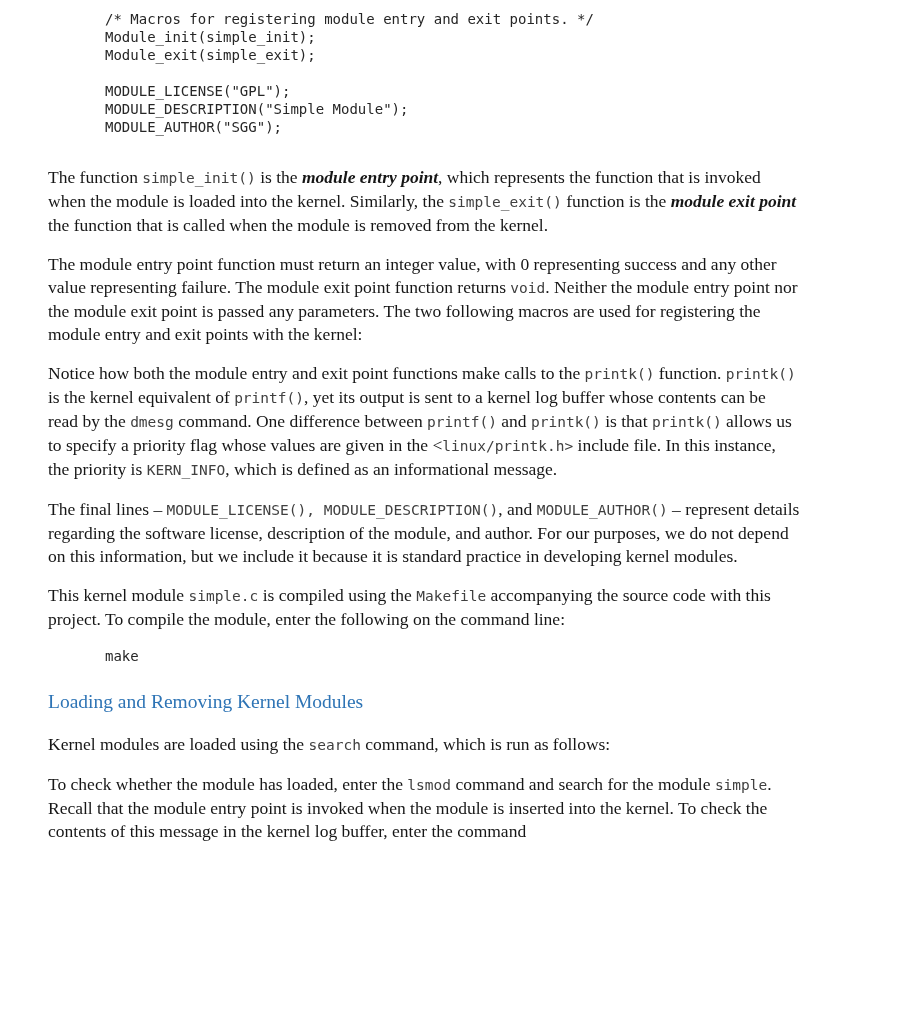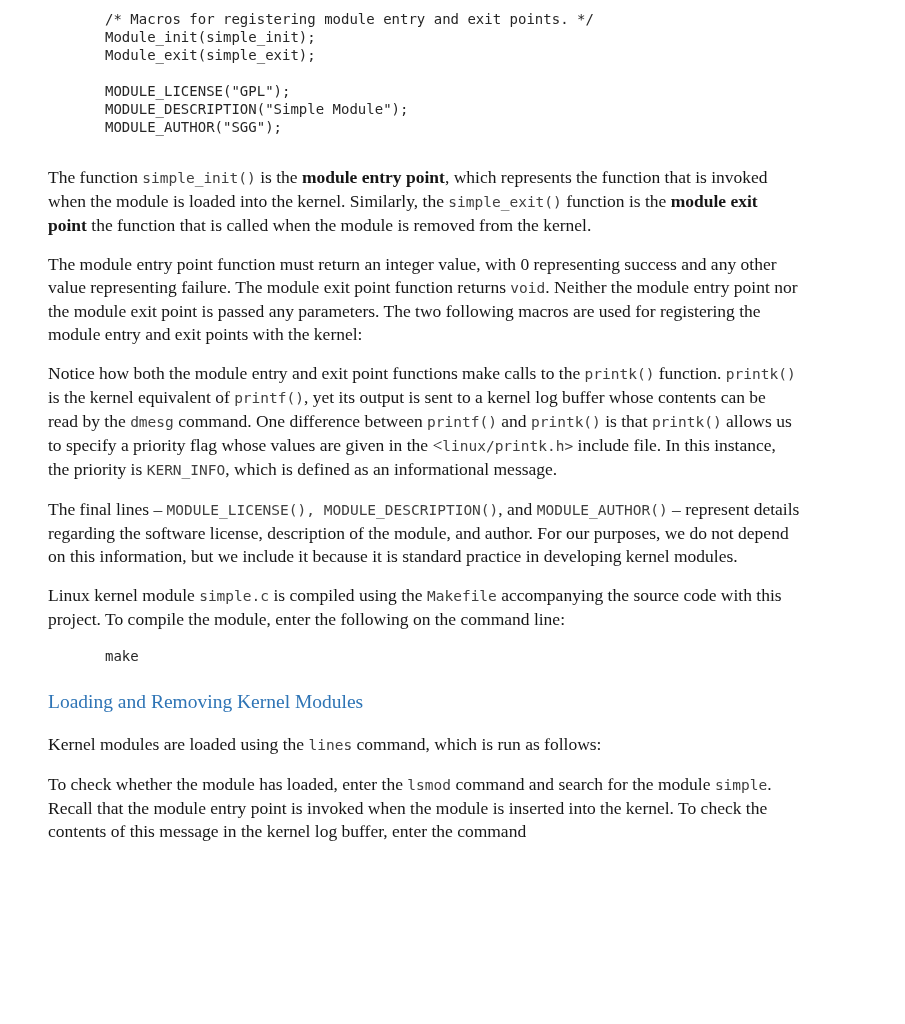--- a/index.html
+++ b/index.html
@@ -32,21 +32,21 @@
   }
   .codeblock.first {
     margin-top: 0;
     margin-bottom: 30px;
   }
   .para {
     margin: 0 0 16px 0;
     text-align: left;
   }
   .run-normal { }
-  .run-bold { font-weight: bold; }
+  .run-bold { font-weight: bold; font-style: italic; }
   .run-code {
     font-family: "DejaVu Sans Mono", monospace;
     font-size: 14.5px;
     color: #404040;
   }
   .section-heading {
     font-family: Liberation Serif, serif;
     font-size: 19.5px;
     font-weight: 400;
     color: var(--heading-color, #2e74b5);
@@ -69,25 +69,25 @@
 
   <p class="para"><span class="run-normal">The function </span><span class="run-code">simple_init()</span><span class="run-normal"> is the </span><span class="run-bold">module entry point</span><span class="run-normal">, which represents the function that is invoked when the module is loaded into the kernel. Similarly, the </span><span class="run-code">simple_exit()</span><span class="run-normal"> function is the </span><span class="run-bold">module exit point</span><span class="run-normal"> the function that is called when the module is removed from the kernel.</span></p>
 
   <p class="para"><span class="run-normal">The module entry point function must return an integer value, with 0 representing success and any other value representing failure. The module exit point function returns </span><span class="run-code">void</span><span class="run-normal">. Neither the module entry point nor the module exit point is passed any parameters. The two following macros are used for registering the module entry and exit points with the kernel:</span></p>
 
 
   <p class="para"><span class="run-normal">Notice how both the module entry and exit point functions make calls to the </span><span class="run-code">printk()</span><span class="run-normal"> function. </span><span class="run-code">printk()</span><span class="run-normal"> is the kernel equivalent of </span><span class="run-code">printf()</span><span class="run-normal">, yet its output is sent to a kernel log buffer whose contents can be read by the </span><span class="run-code">dmesg</span><span class="run-normal"> command. One difference between </span><span class="run-code">printf()</span><span class="run-normal"> and </span><span class="run-code">printk()</span><span class="run-normal"> is that </span><span class="run-code">printk()</span><span class="run-normal"> allows us to specify a priority flag whose values are given in the &lt;</span><span class="run-code">linux/printk.h&gt;</span><span class="run-normal"> include file. In this instance, the priority is </span><span class="run-code">KERN_INFO</span><span class="run-normal">, which is defined as an informational message.</span></p>
 
   <p class="para"><span class="run-normal">The final lines – </span><span class="run-code">MODULE_LICENSE(), MODULE_DESCRIPTION()</span><span class="run-normal">, and </span><span class="run-code">MODULE_AUTHOR()</span><span class="run-normal"> – represent details regarding the software license, description of the module, and author. For our purposes, we do not depend on this information, but we include it because it is standard practice in developing kernel modules.</span></p>
 
-  <p class="para"><span class="run-normal">Linux kernel module </span><span class="run-code">simple.c</span><span class="run-normal"> is compiled using the </span><span class="run-code">Makefile</span><span class="run-normal"> accompanying the source code with this project. To compile the module, enter the following on the command line:</span></p>
+  <p class="para"><span class="run-normal">This kernel module </span><span class="run-code">simple.c</span><span class="run-normal"> is compiled using the </span><span class="run-code">Makefile</span><span class="run-normal"> accompanying the source code with this project. To compile the module, enter the following on the command line:</span></p>
 
   <div class="codeblock">make</div>
 
 
   <h2 class="section-heading">Loading and Removing Kernel Modules</h2>
 
-  <p class="para"><span class="run-normal">Kernel modules are loaded using the </span><span class="run-code">lines</span><span class="run-normal"> command, which is run as follows:</span></p>
+  <p class="para"><span class="run-normal">Kernel modules are loaded using the </span><span class="run-code">search</span><span class="run-normal"> command, which is run as follows:</span></p>
 
 
   <p class="para"><span class="run-normal">To check whether the module has loaded, enter the </span><span class="run-code">lsmod</span><span class="run-normal"> command and search for the module </span><span class="run-code">simple</span><span class="run-normal">. Recall that the module entry point is invoked when the module is inserted into the kernel. To check the contents of this message in the kernel log buffer, enter the command</span></p>
 
 </div>
 
 </body></html>

